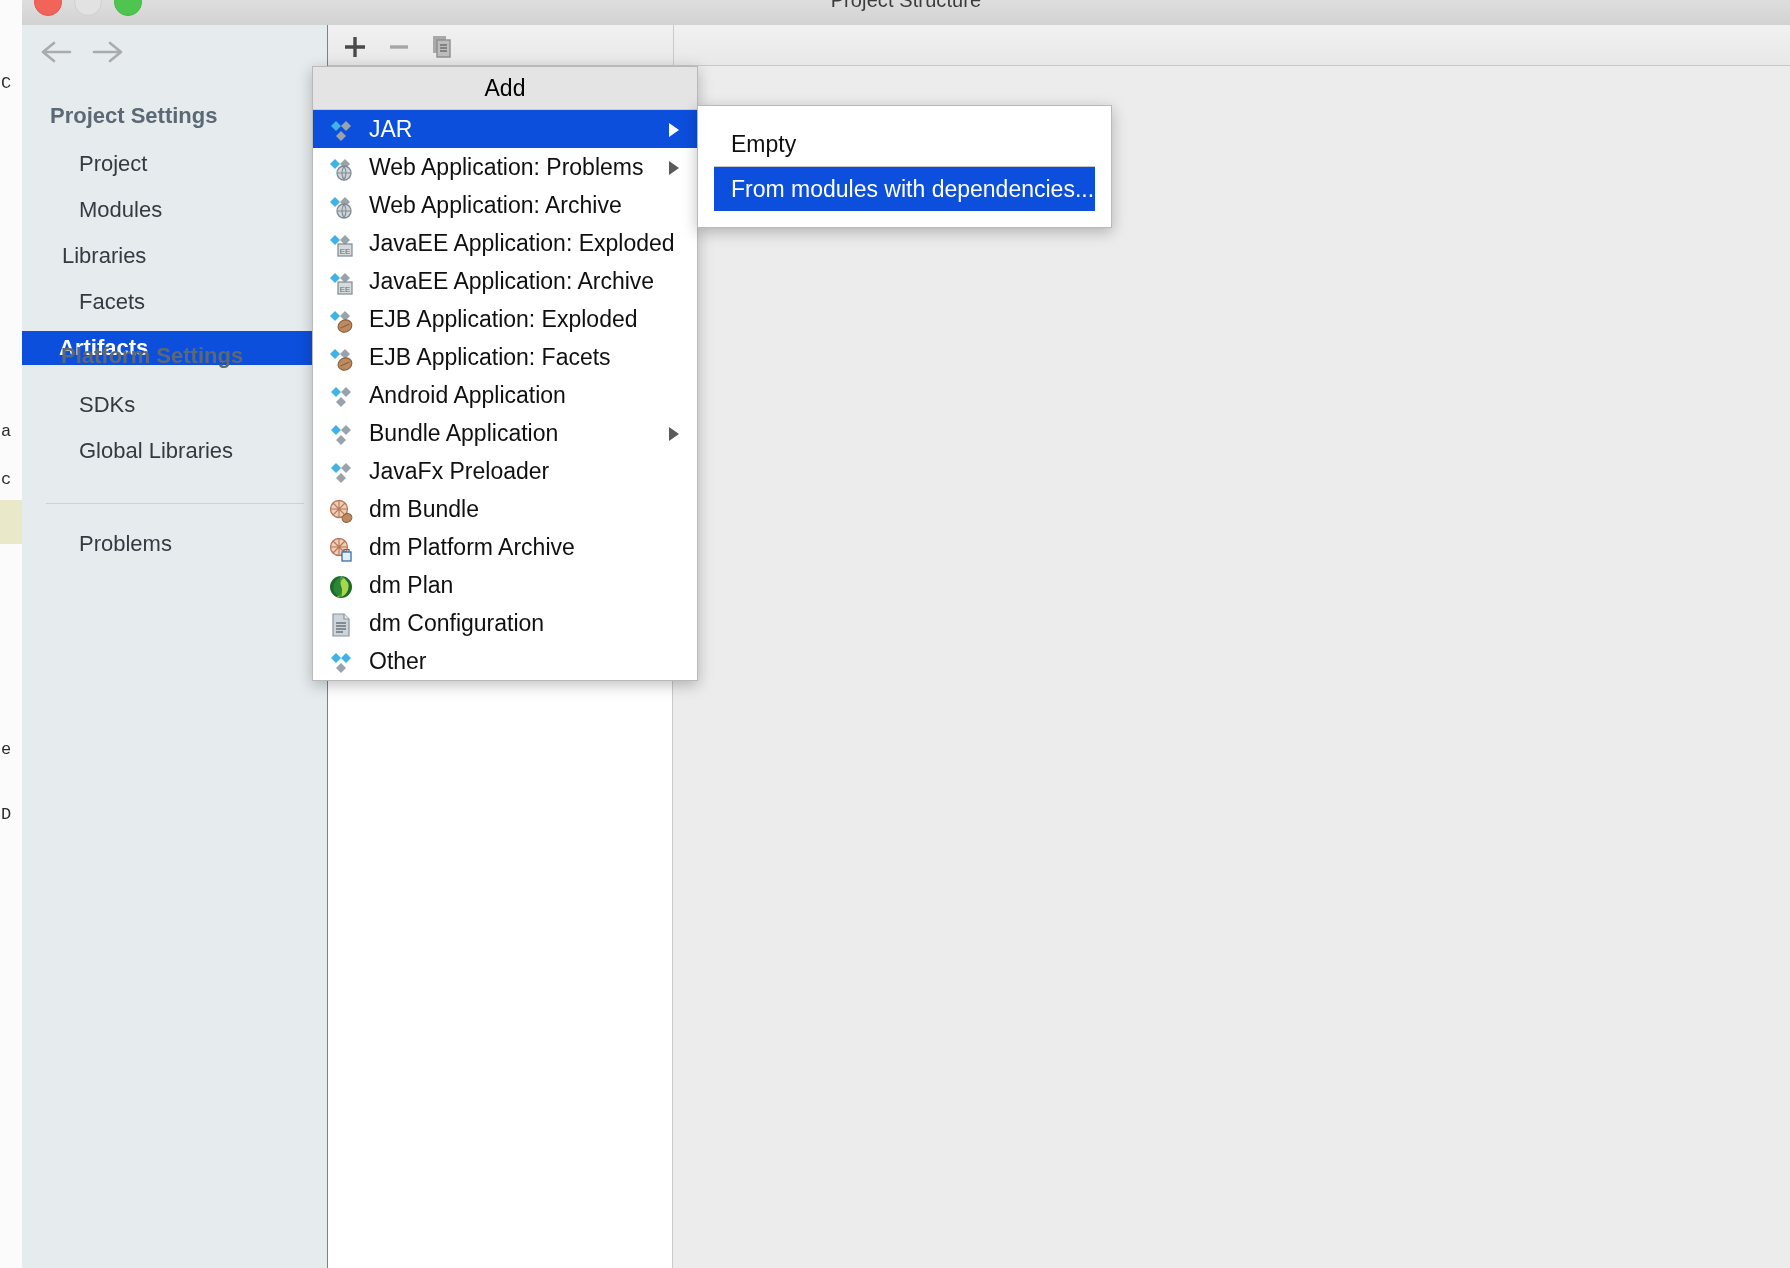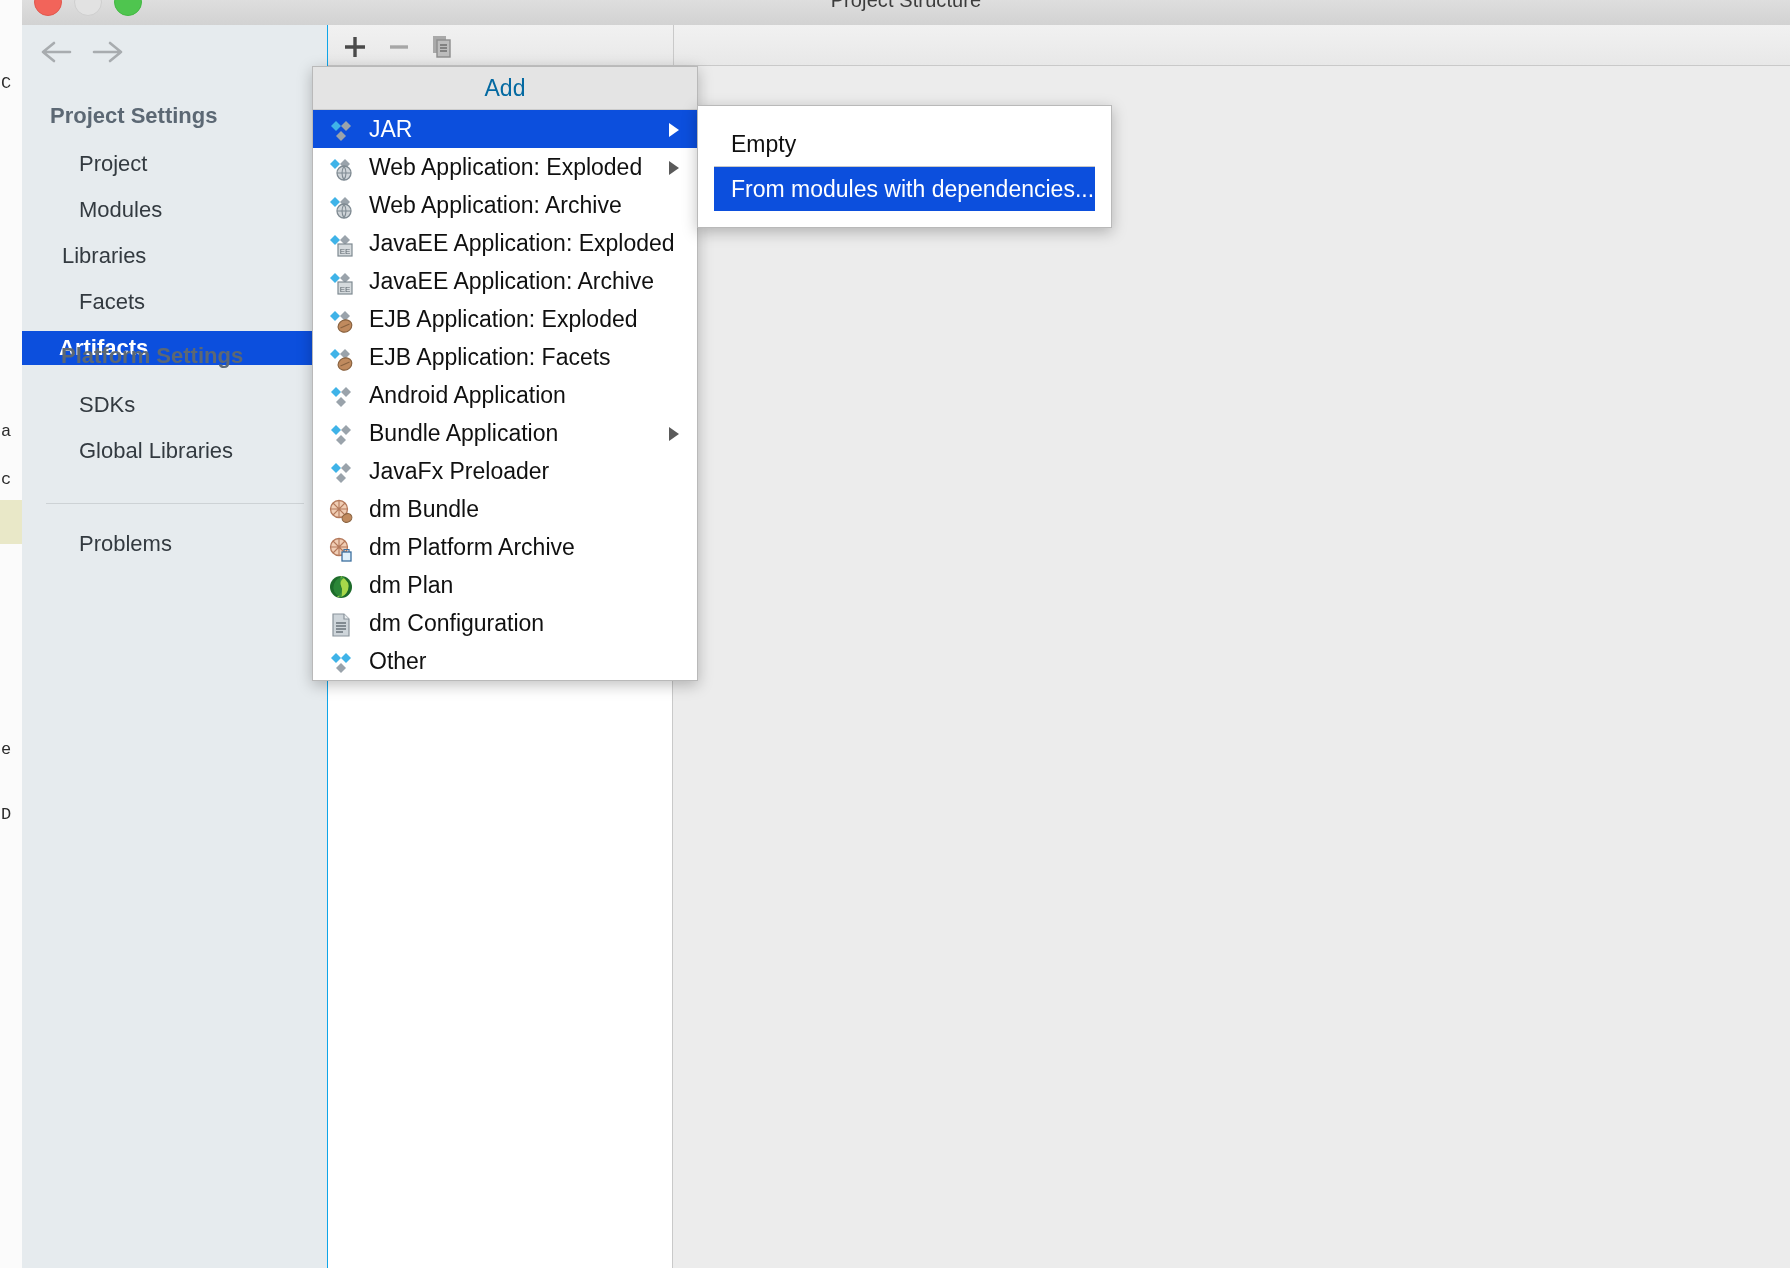--- a/index.html
+++ b/index.html
@@ -188,21 +188,21 @@
     background: #ffffff;
     border: 1px solid #b9b9b9;
     box-shadow: 0 4px 14px rgba(0,0,0,0.25);
     box-sizing: border-box;
   }
   .menu-header {
     height: 42px;
     line-height: 42px;
     text-align: center;
     font-size: 23px;
-    color: #0369a1;
+    color: #000000;
     background: #e4e4e4;
     border-bottom: 1px solid #cccccc;
   }
   .menu-item {
     position: relative;
     height: 38px;
     line-height: 38px;
     font-size: 23px;
     color: #101010;
     white-space: nowrap;
@@ -358,21 +358,21 @@
 
       <div class="menu-item">
         <span class="m-icon">
           <svg width="26" height="26" viewBox="0 0 26 26">
             <path d="M7 3 L12 8 L7 13 L2 8 Z" fill="#3fb3e8"></path>
             <path d="M17 3 L22 8 L17 13 L12 8 Z" fill="#9aa3ab"></path>
             <circle cx="16" cy="17" r="7" fill="#cfd4d8" stroke="#7f8a92" stroke-width="1.3"></circle>
             <path d="M9 17 L23 17 M16 10 Q12 17 16 24 M16 10 Q20 17 16 24" stroke="#7f8a92" stroke-width="1.1" fill="none"></path>
           </svg>
         </span>
-        <span>Web Application: Exploded</span>
+        <span>Web Application: Problems</span>
         <span class="m-arrow"></span>
       </div>
 
       <div class="menu-item">
         <span class="m-icon">
           <svg width="26" height="26" viewBox="0 0 26 26">
             <path d="M7 3 L12 8 L7 13 L2 8 Z" fill="#3fb3e8"></path>
             <path d="M17 3 L22 8 L17 13 L12 8 Z" fill="#9aa3ab"></path>
             <circle cx="16" cy="17" r="7" fill="#cfd4d8" stroke="#7f8a92" stroke-width="1.3"></circle>
             <path d="M9 17 L23 17 M16 10 Q12 17 16 24 M16 10 Q20 17 16 24" stroke="#7f8a92" stroke-width="1.1" fill="none"></path>

